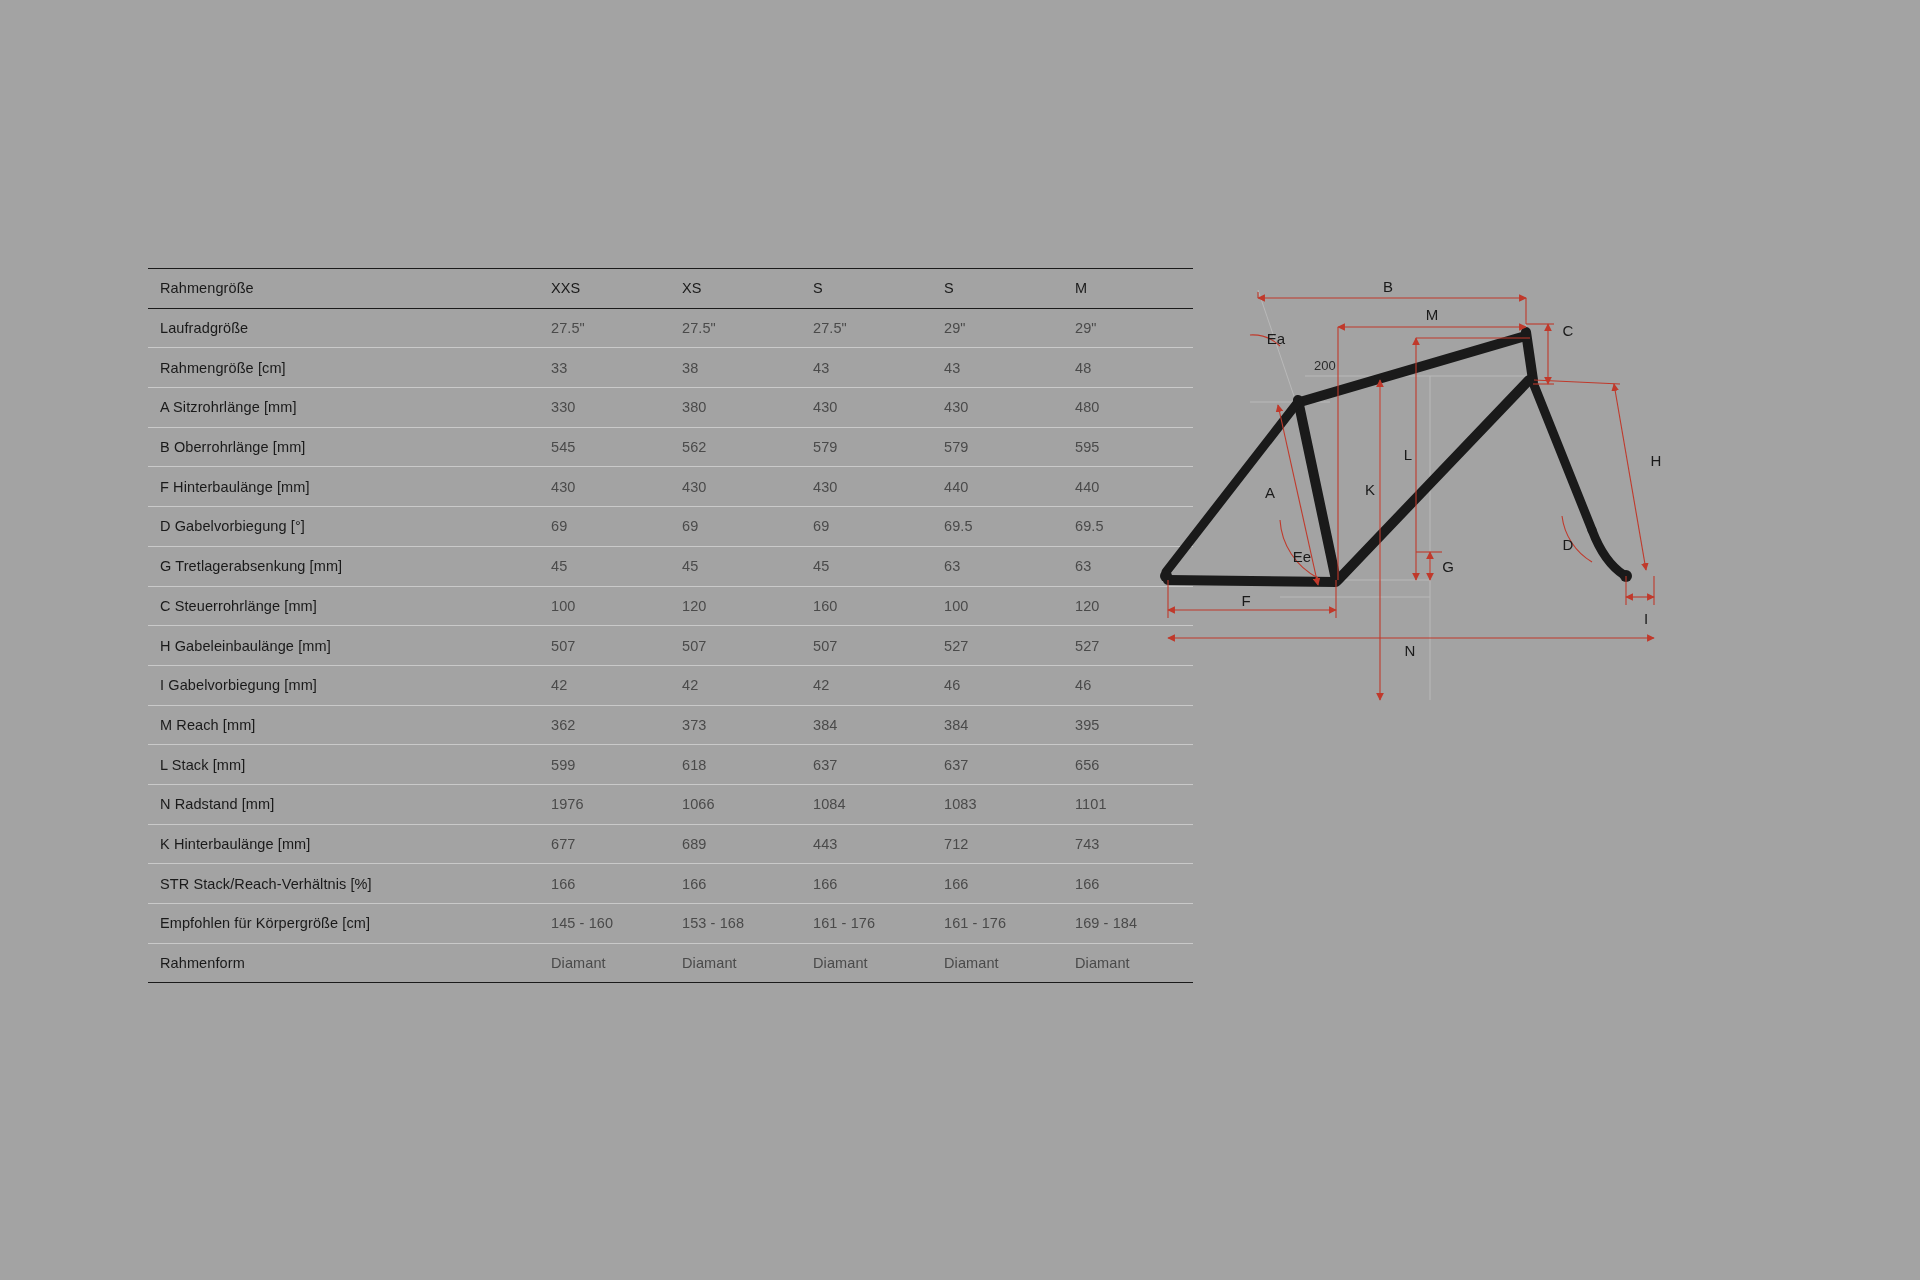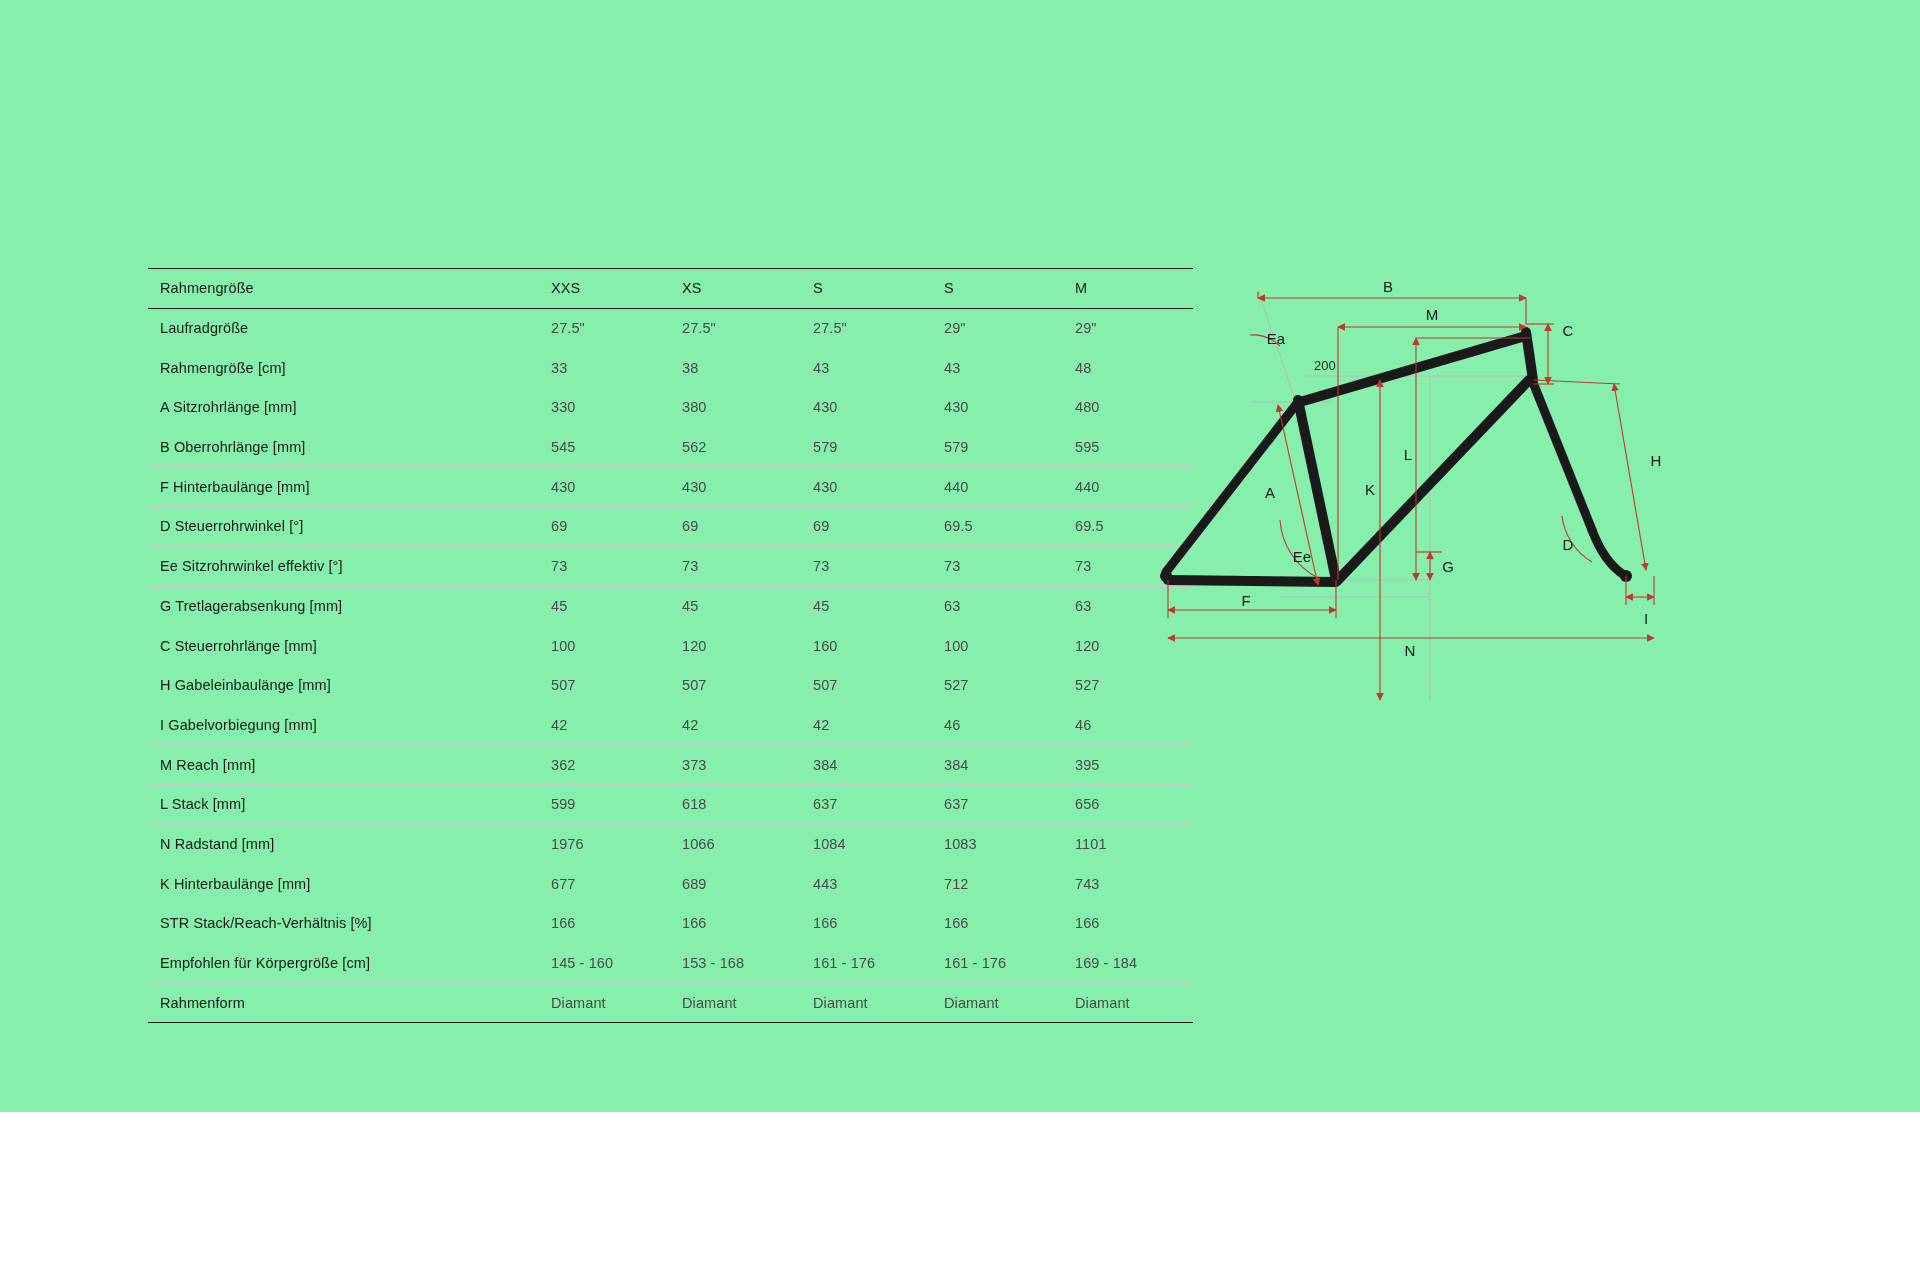--- a/index.html
+++ b/index.html
@@ -7,22 +7,22 @@
     padding: 0;
     background: #ffffff;
     width: 1920px;
     height: 1280px;
     overflow: hidden;
     font-family: "Liberation Sans", sans-serif;
   }
   #page {
     position: relative;
     width: 1920px;
-    height: 1112px;
-    background: #86efac;
+    height: 1280px;
+    background: #a3a3a3;
   }
 
   
   #geo-table-wrap {
     position: absolute;
     left: 148px;
     top: 268px;
     width: 970px;
   }
   table.geo {
@@ -129,34 +129,26 @@
         </tr>
         <tr>
           <td class="label">F Hinterbaulänge [mm]</td>
           <td class="val">430</td>
           <td class="val">430</td>
           <td class="val">430</td>
           <td class="val">440</td>
           <td class="val">440</td>
         </tr>
         <tr>
-          <td class="label">D Steuerrohrwinkel [°]</td>
+          <td class="label">D Gabelvorbiegung [°]</td>
           <td class="val">69</td>
           <td class="val">69</td>
           <td class="val">69</td>
           <td class="val">69.5</td>
           <td class="val">69.5</td>
-        </tr>
-        <tr>
-          <td class="label">Ee Sitzrohrwinkel effektiv [°]</td>
-          <td class="val">73</td>
-          <td class="val">73</td>
-          <td class="val">73</td>
-          <td class="val">73</td>
-          <td class="val">73</td>
         </tr>
         <tr>
           <td class="label">G Tretlagerabsenkung [mm]</td>
           <td class="val">45</td>
           <td class="val">45</td>
           <td class="val">45</td>
           <td class="val">63</td>
           <td class="val">63</td>
         </tr>
         <tr>

